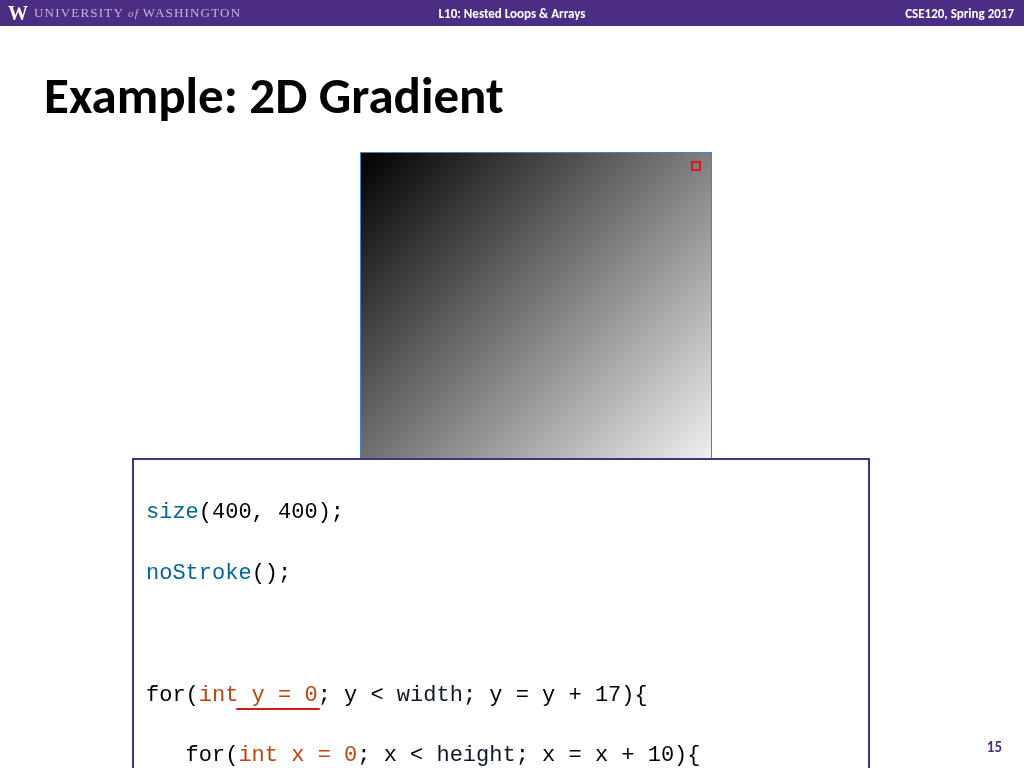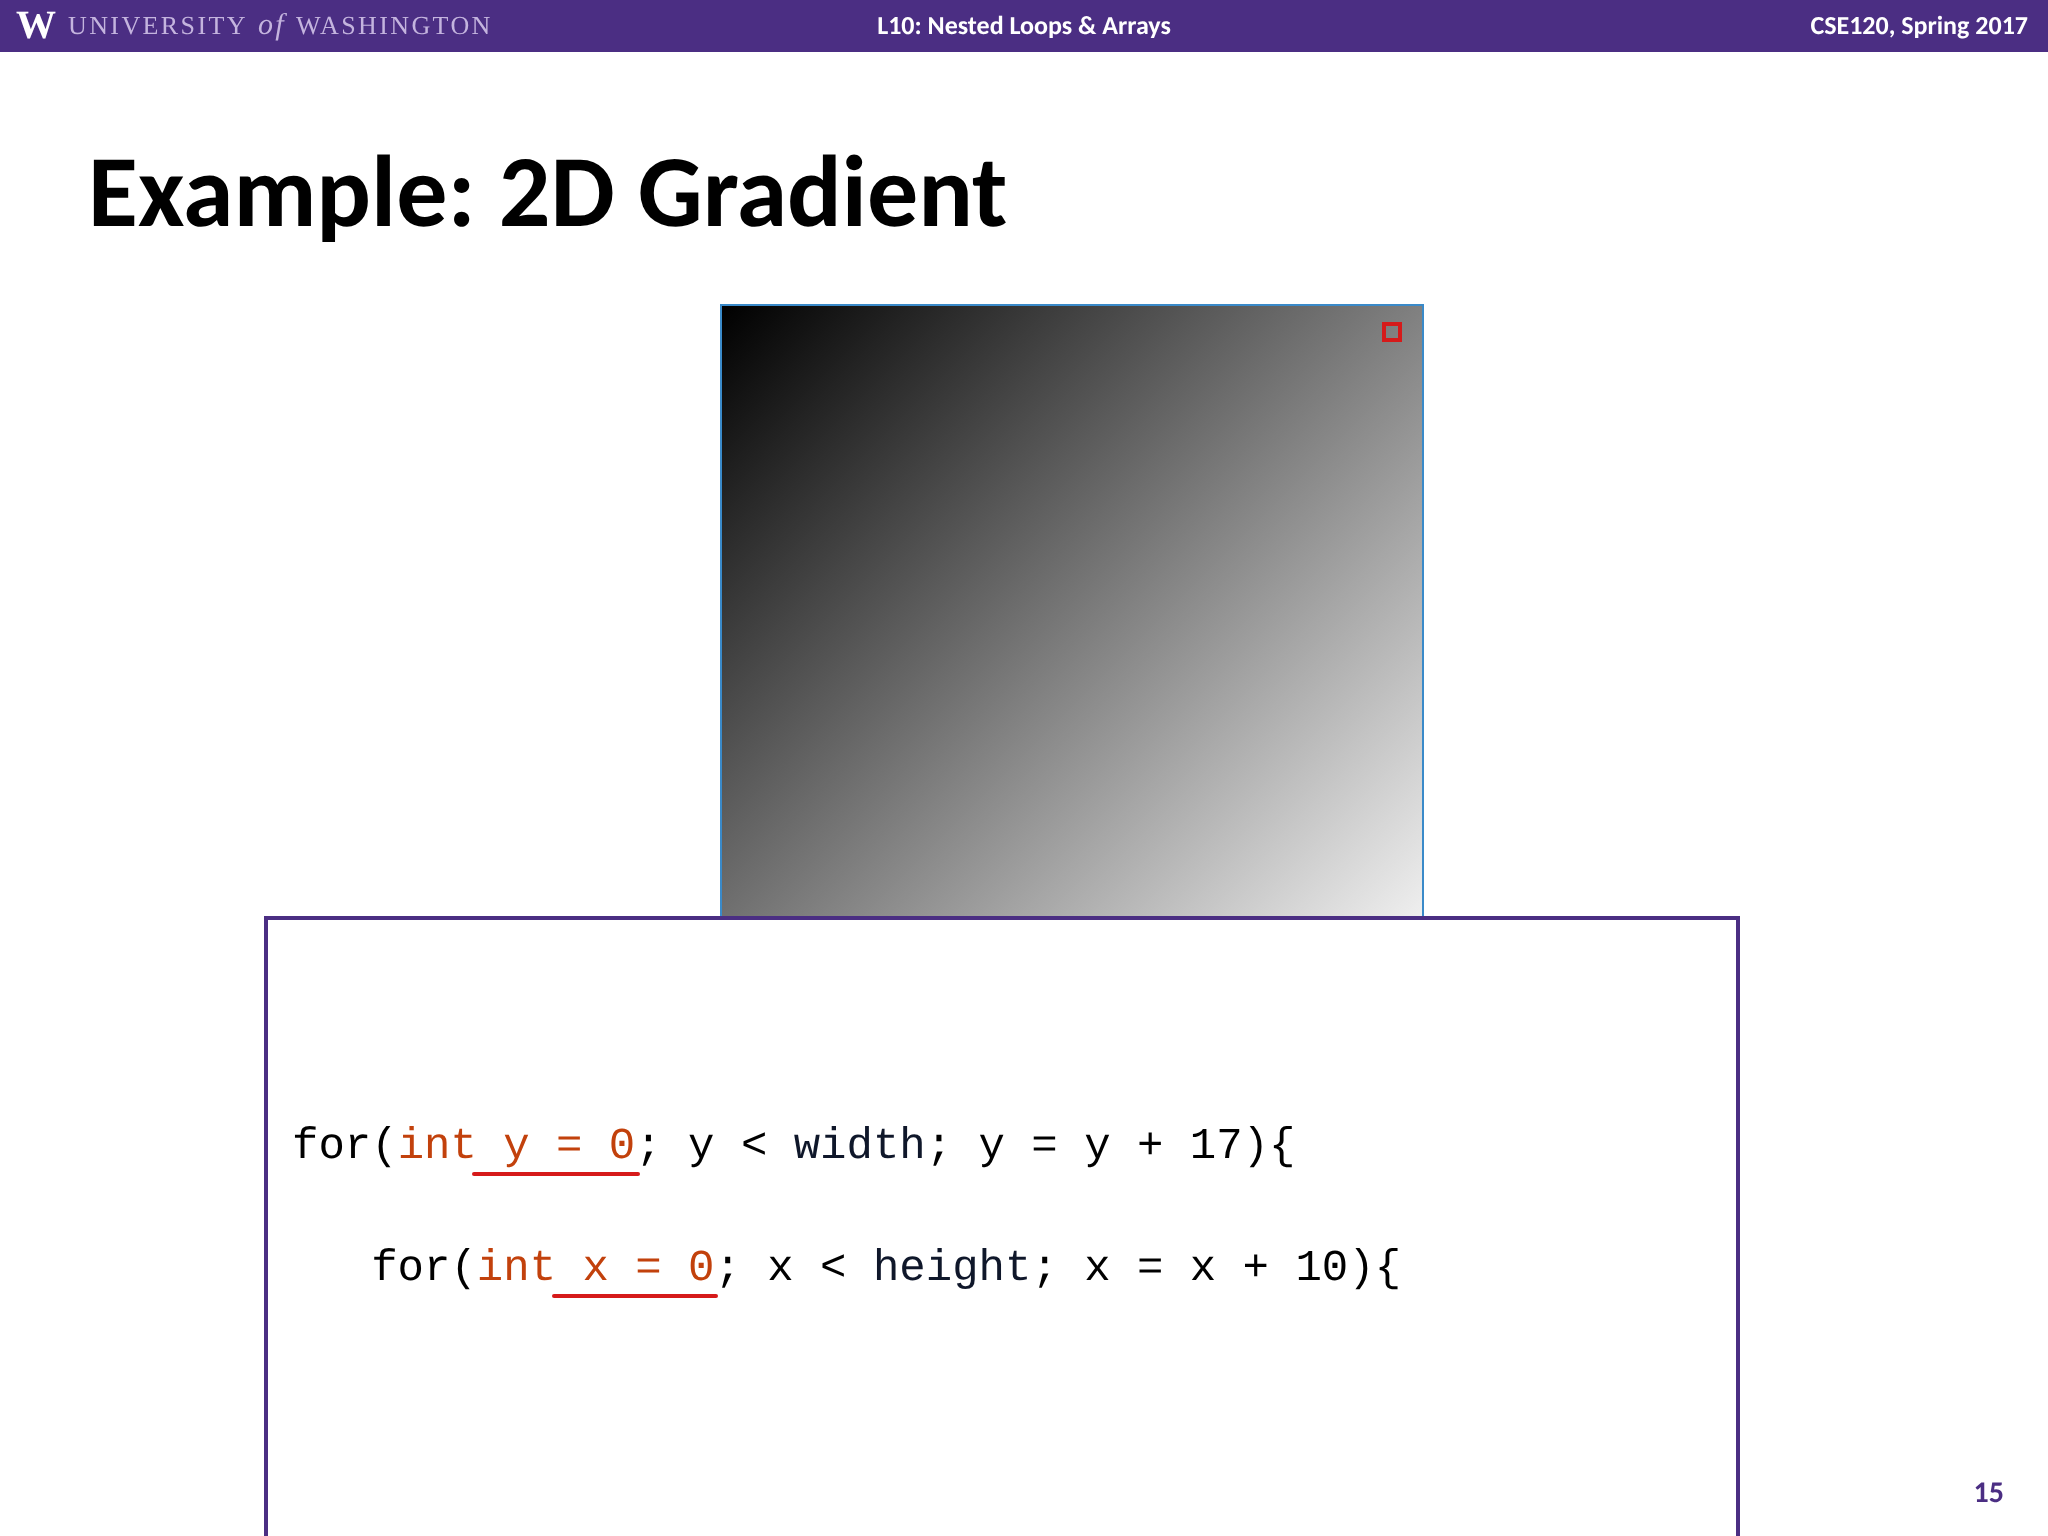--- a/index.html
+++ b/index.html
@@ -38,21 +38,21 @@
   .uw-text {
     font-family: 'Times New Roman', Georgia, serif;
     font-size: 13px;
     letter-spacing: 1.2px;
     color: #c4b4de;
     font-weight: normal;
   }
   .uw-text .uw-of {
     font-style: italic;
     text-transform: lowercase;
-    font-size: 15px;
+    font-size: 11px;
   }
   .header-center {
     position: absolute;
     left: 50%;
     transform: translateX(-50%);
     font-weight: bold;
     text-align: right;
   }
   .header-right {
     position: absolute;
@@ -140,20 +140,22 @@
   <div class="header-right">CSE120, Spring 2017</div>
 </div>
 
 <div class="slide-title">Example:  2D Gradient</div>
 
 <div class="gradient-box">
   <div class="grad-marker"></div>
 </div>
 
 <div class="code-box hidden-glue">
+<div><span class="kw-fn">size</span><span class="plain">(400, 400);</span></div>
+<div><span class="kw-fn">noStroke</span><span class="plain">();</span></div>
 <div>&nbsp;</div>
 <div><span class="kw-ctrl">for</span><span class="plain">(</span><span class="kw-type"><span>int</span><span class="underline-red"> y = 0</span></span><span class="plain">; y &lt; </span><span class="kw-const">width</span><span class="plain">; y = y + 17){</span></div>
 <div><span class="plain">   </span><span class="kw-ctrl">for</span><span class="plain">(</span><span class="kw-type"><span>int</span><span class="underline-red"> x = 0</span></span><span class="plain">; x &lt; </span><span class="kw-const">height</span><span class="plain">; x = x + 10){</span></div>
 
 
 
 
 </div>
 
 <div class="page-num">15</div>

